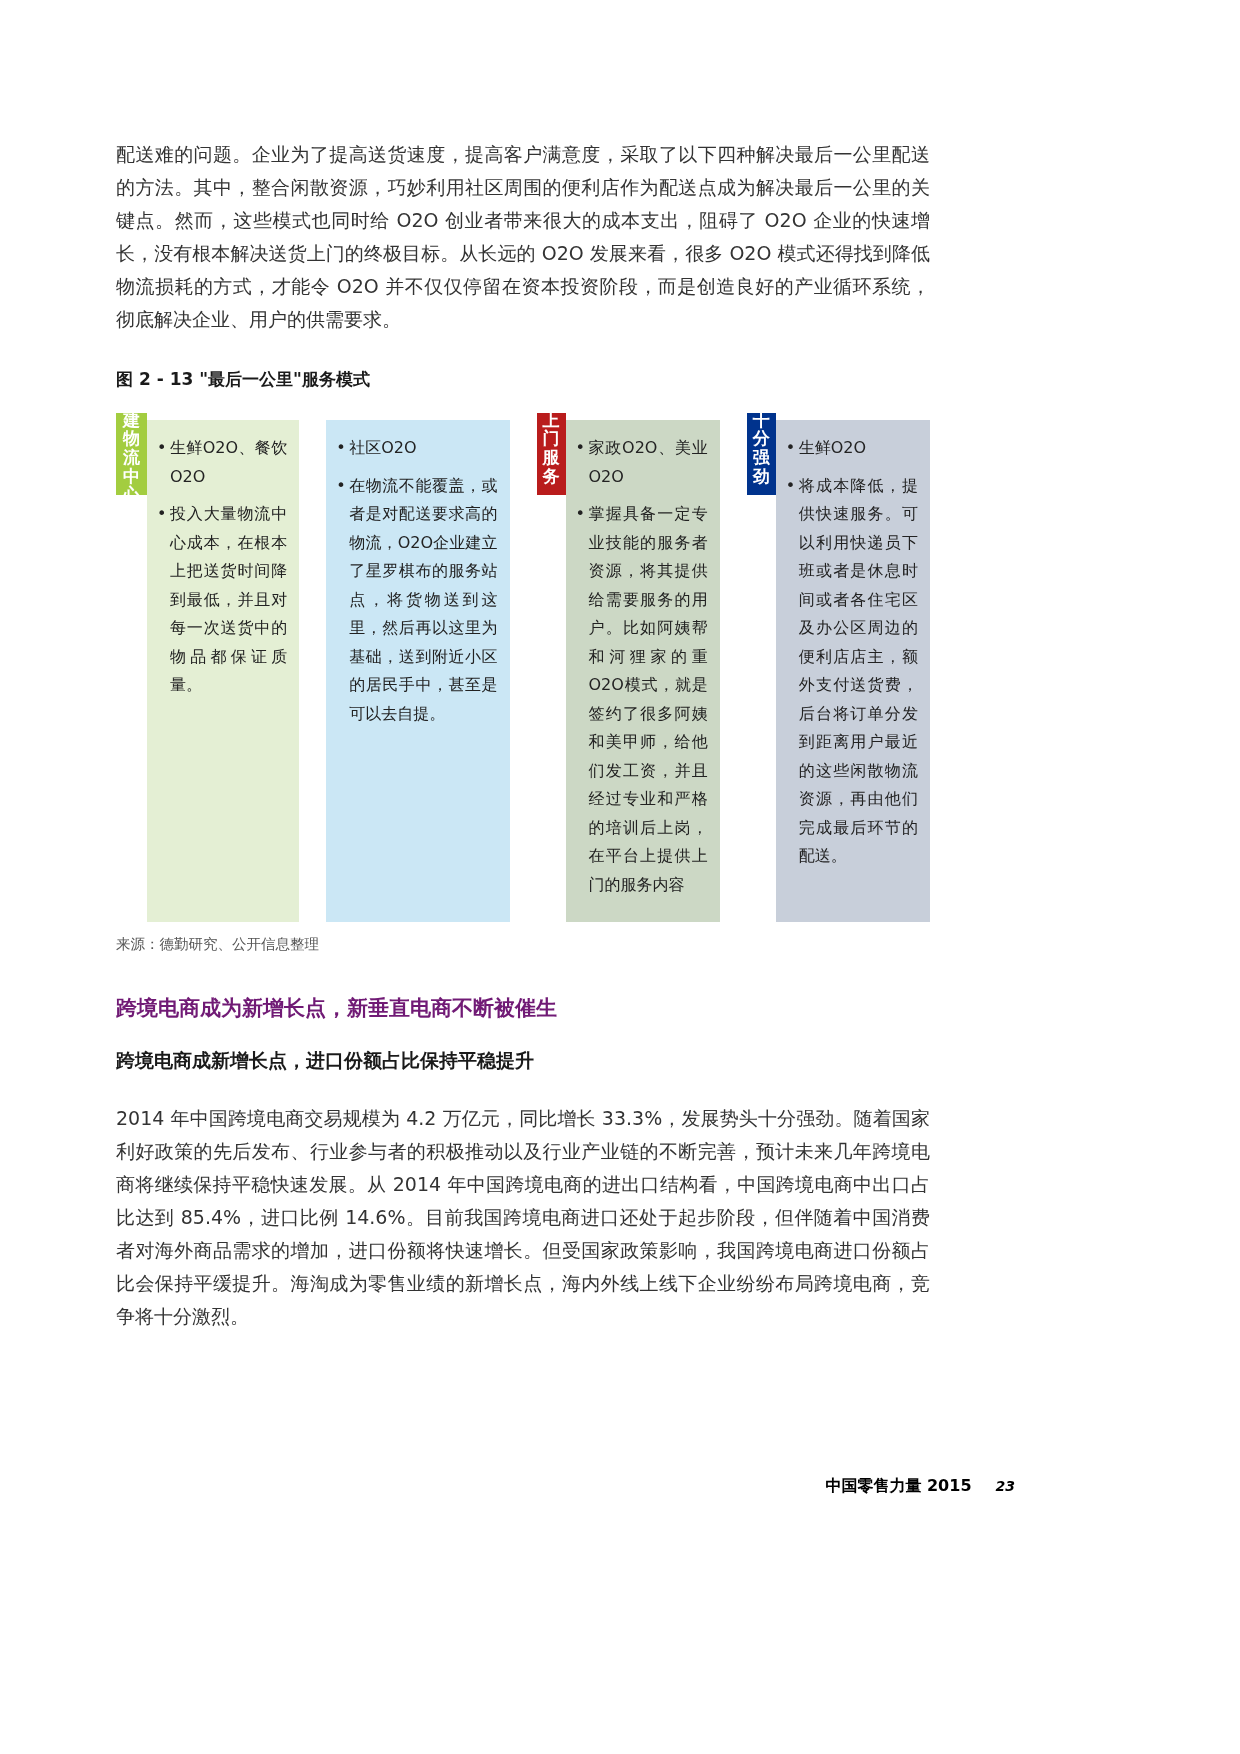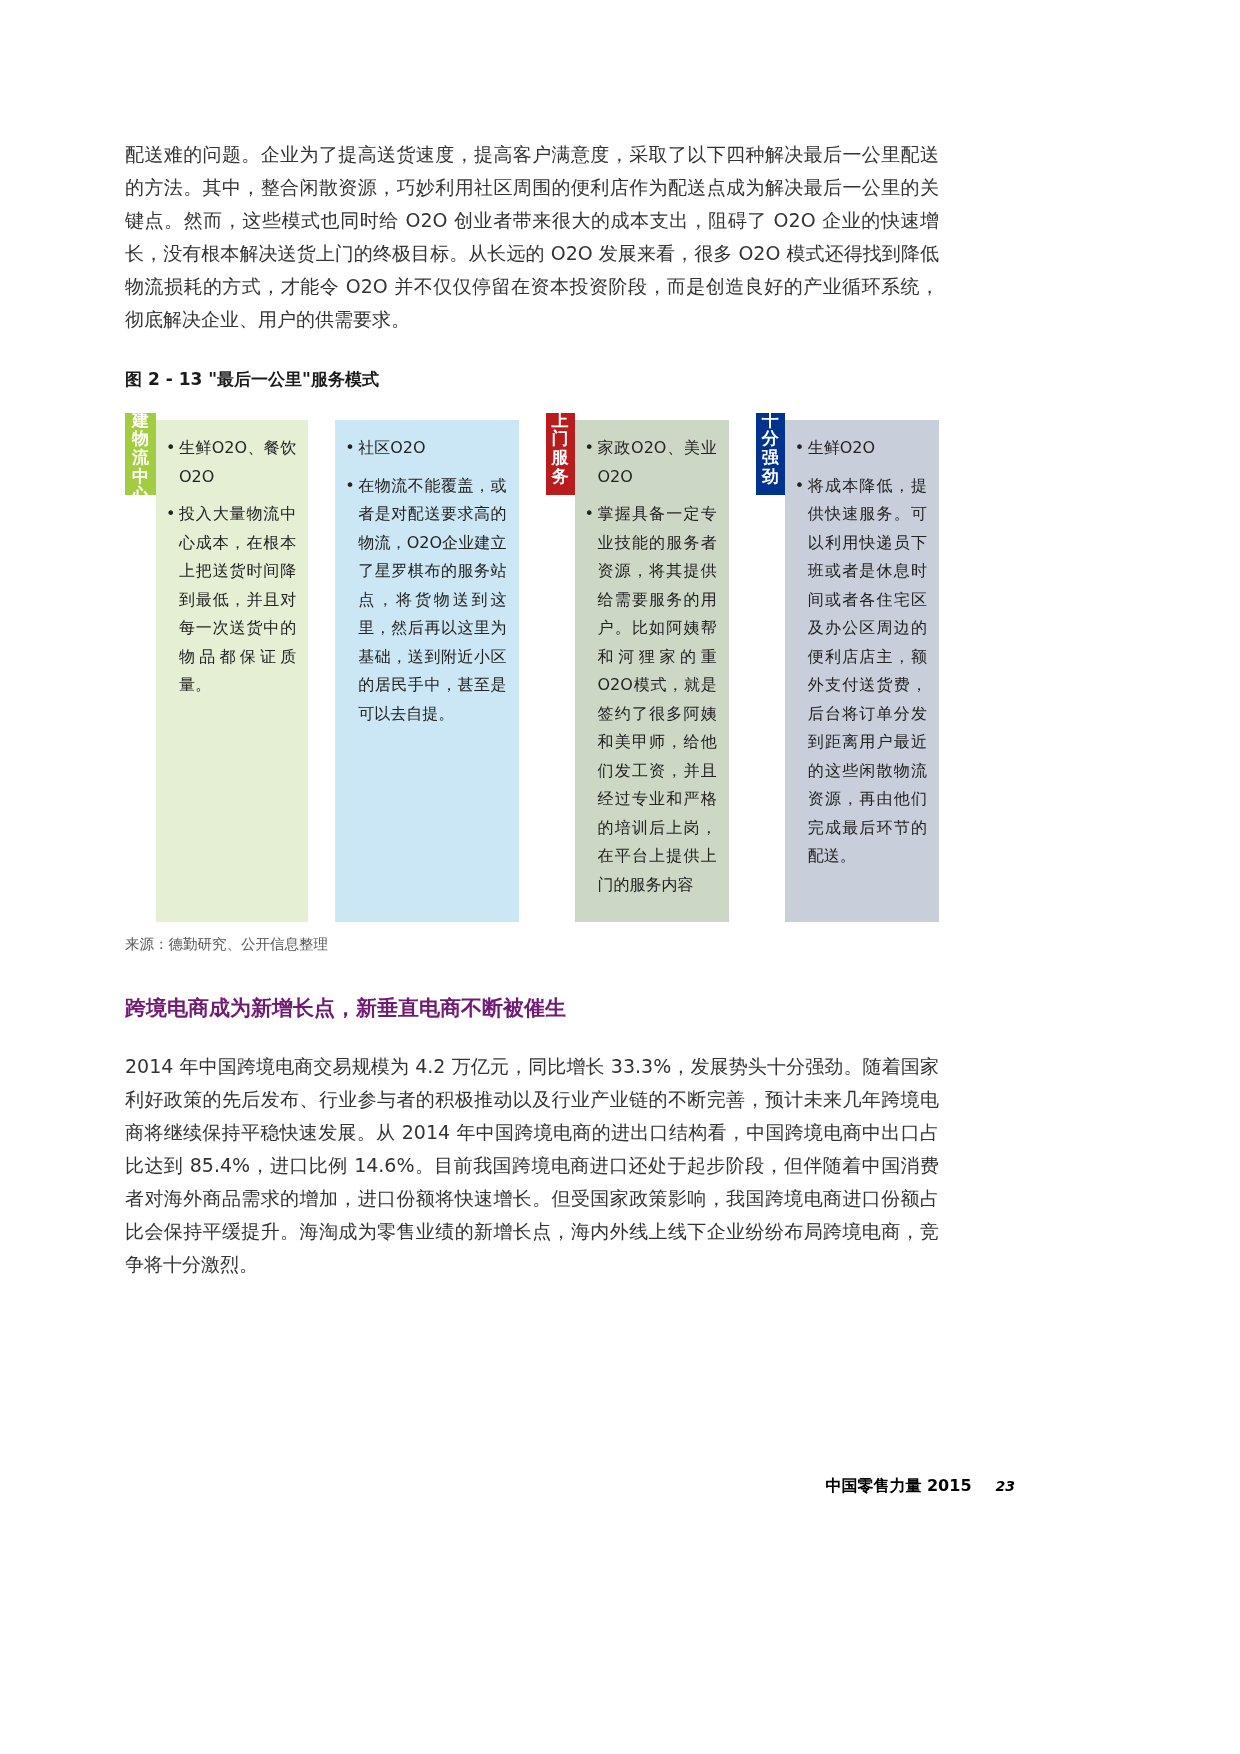--- a/index.html
+++ b/index.html
@@ -7,21 +7,21 @@
   body { font-family: "DejaVu Sans", "Liberation Sans", sans-serif; }
   .page {
     position: relative;
     width: 1240px;
     height: 1754px;
     background: #ffffff;
     overflow: hidden;
   }
   .content {
     position: absolute;
-    left: 113px;
+    left: 104px;
     top: 138px;
     width: 826px;
     padding-left: 12px;
   }
   .intro {
     font-size: 19px;
     line-height: 33px;
     color: #333333;
     text-align: justify;
   }
@@ -192,20 +192,21 @@
           </div>
         </div>
       </div>
 
     </div>
 
     <div class="source">来源：德勤研究、公开信息整理</div>
 
     <h2 class="section-heading">跨境电商成为新增长点，新垂直电商不断被催生</h2>
 
+    <h3 class="sub-heading">跨境电商成新增长点，进口份额占比保持平稳提升</h3>
 
     <p class="body-para">2014 年中国跨境电商交易规模为 4.2 万亿元，同比增长 33.3%，发展势头十分强劲。随着国家利好政策的先后发布、行业参与者的积极推动以及行业产业链的不断完善，预计未来几年跨境电商将继续保持平稳快速发展。从 2014 年中国跨境电商的进出口结构看，中国跨境电商中出口占比达到 85.4%，进口比例 14.6%。目前我国跨境电商进口还处于起步阶段，但伴随着中国消费者对海外商品需求的增加，进口份额将快速增长。但受国家政策影响，我国跨境电商进口份额占比会保持平缓提升。海淘成为零售业绩的新增长点，海内外线上线下企业纷纷布局跨境电商，竞争将十分激烈。</p>
 
   </div>
 
   <div class="footer">
     <span class="footer-title">中国零售力量 2015</span>
     <span class="footer-page">23</span>
   </div>
 </div>

